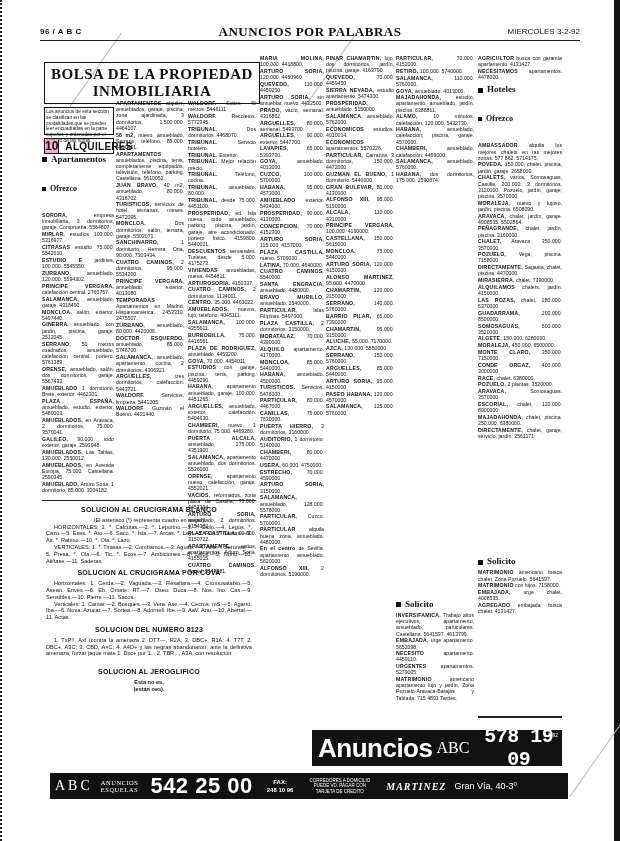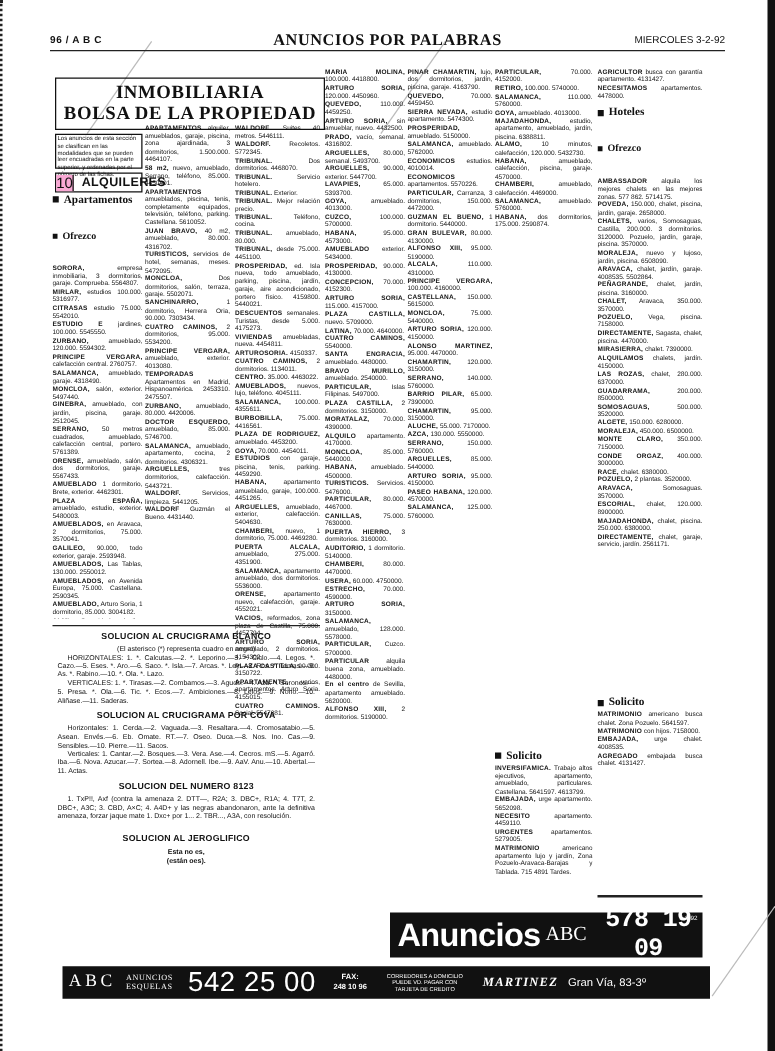--- a/index.html
+++ b/index.html
@@ -16,39 +16,39 @@
   .c3 { left:188px; top:100px; width:68px; height:640px; }
   .c4 { left:260px; top:55px; width:64px; height:660px; }
   .c5 { left:326px; top:55px; width:68px; height:660px; }
   .c6 { left:396px; top:55px; width:78px; height:660px; }
   .c7 { left:478px; top:55px; width:84px; height:665px; }
   .entry { margin-bottom:0.5px; }
   .entry b { font-weight:bold; letter-spacing:0.2px; }
   .bolsa { position:absolute; left:44px; top:62px; width:216px; height:42px; border:1.5px solid #111; text-align:center; font-family:"Liberation Serif", serif; font-weight:bold; font-size:15px; line-height:17px; padding-top:3px; box-sizing:border-box; letter-spacing:0.5px; }
   .intro { position:absolute; left:44px; top:107px; width:70px; height:28px; border:1px solid #111; font-size:4.8px; line-height:5.8px; padding:1px; box-sizing:border-box; }
   .alq { position:absolute; left:44px; top:138px; width:70px; height:16px; border:1.5px solid #111; box-sizing:border-box; display:flex; align-items:center; }
-  .alq .num { background:#f9a8d4; border-right:1.5px solid #111; font-weight:normal; font-size:12px; width:18px; text-align:center; line-height:13px; }
+  .alq .num { background:#f9a8d4; border-right:1.5px solid #111; font-weight:bold; font-size:12px; width:18px; text-align:center; line-height:13px; }
   .alq .lbl { font-weight:bold; font-size:10px; padding-left:6px; letter-spacing:0.3px; }
   .sect { font-family:"Liberation Serif", serif; font-weight:bold; font-size:9px; line-height:12px; margin:3px 0 2px; }
   .sect .sq { display:inline-block; width:5px; height:5px; background:#111; margin-right:4px; vertical-align:middle; }
   .sub { font-family:"Liberation Serif", serif; font-weight:bold; font-size:8px; line-height:11px; margin:18px 0; }
   .sub .sq { display:inline-block; width:4px; height:4px; background:#111; margin-right:4px; vertical-align:middle; }
   .solbox { position:absolute; left:42px; top:500px; width:214px; height:262px; font-size:5.6px; line-height:6.8px; border-top:1.5px solid #222; }
   .solbox h3 { font-size:7px; font-weight:bold; text-align:center; margin:6px 0 3px; letter-spacing:0.2px; }
   .solbox p { margin:0 4px; text-align:justify; text-indent:8px; }
   .solbox .center { text-align:center; text-indent:0; font-weight:bold; }
   .anuncios { position:absolute; left:312px; top:730px; width:250px; height:36px; background:#111; color:#fff; display:flex; align-items:center; }
   .anuncios .big { font-family:"Liberation Sans", sans-serif; font-weight:bold; font-size:26px; padding-left:6px; letter-spacing:-0.5px; }
   .anuncios .abc { font-family:"Liberation Serif", serif; font-size:16px; padding-left:4px; }
   .anuncios .tel { font-family:Liberation Mono, monospace; font-weight:bold; font-size:20px; padding-left:6px; letter-spacing:-0.5px;text-align:center; }
   .anuncios .por { position:absolute; right:4px; top:2px; font-size:5px; }
   .banner { position:absolute; left:50px; top:773px; width:518px; height:26px; background:#111; color:#fff; display:flex; align-items:center; }
   .banner .abc { font-family:"Liberation Serif", serif; font-size:14px; padding-left:5px; letter-spacing:3px; }
   .banner .esq { font-family:"Liberation Serif", serif; font-size:6.5px; line-height:7px; padding-left:8px; letter-spacing:0.5px; }
-  .banner .ph { font-weight:normal; font-size:22px; padding-left:12px; letter-spacing:0.5px; }
+  .banner .ph { font-weight:bold; font-size:22px; padding-left:12px; letter-spacing:0.5px; }
   .banner .fax { font-size:6px; font-weight:bold; text-align:center; line-height:8px; padding-left:14px; }
   .banner .corr { font-size:4.5px; text-align:center; line-height:5.5px; padding-left:16px; }
   .banner .vel { font-family:"Liberation Serif", serif; font-style:italic; font-weight:bold; font-size:10px; padding-left:16px; letter-spacing:1px; }
   .banner .gv { font-family:"Liberation Sans", sans-serif; font-size:9px; padding-left:8px; }
   .rule { position:absolute; background:#222; }
   .wm { position:absolute; width:1px; height:90px; background:#bbb; transform:rotate(35deg); }
 </style>
 </head>
 <body>
 
@@ -59,22 +59,22 @@
 <div class="wm" style="left:330px;top:25px;"></div>
 <div class="wm" style="left:595px;top:715px;"></div>
 
 <div class="header">
   <span class="pg">96 / A B C</span>
   <div class="title">ANUNCIOS POR PALABRAS</div>
   <span class="date">MIERCOLES 3-2-92</span>
 </div>
 
 <div class="bolsa">
+  <div>BOLSA DE LA PROPIEDAD</div>
   <div>INMOBILIARIA</div>
-  <div>BOLSA DE LA PROPIEDAD</div>
 </div>
 
 <div class="intro">Los anuncios de esta sección se clasifican en las modalidades que se pueden leer encuadradas en la parte superior, y ordenadas por el número de las fichas.</div>
 
 <div class="alq">
   <span class="num">10</span>
   <span class="lbl">ALQUILERES</span>
 </div>
 
 <div class="col c1">
@@ -335,14 +335,14 @@
   <span class="fax">
     <div>FAX:</div>
     <div>248 10 96</div>
   </span>
   <span class="corr">
     <div>CORREDORES A DOMICILIO</div>
     <div>PUEDE VD. PAGAR CON</div>
     <div>TARJETA DE CREDITO</div>
   </span>
   <span class="vel">MARTINEZ</span>
-  <span class="gv">Gran Vía, 83-3º</span>
+  <span class="gv">Gran Vía, 40-3º</span>
 </div>
 
 </body></html>

